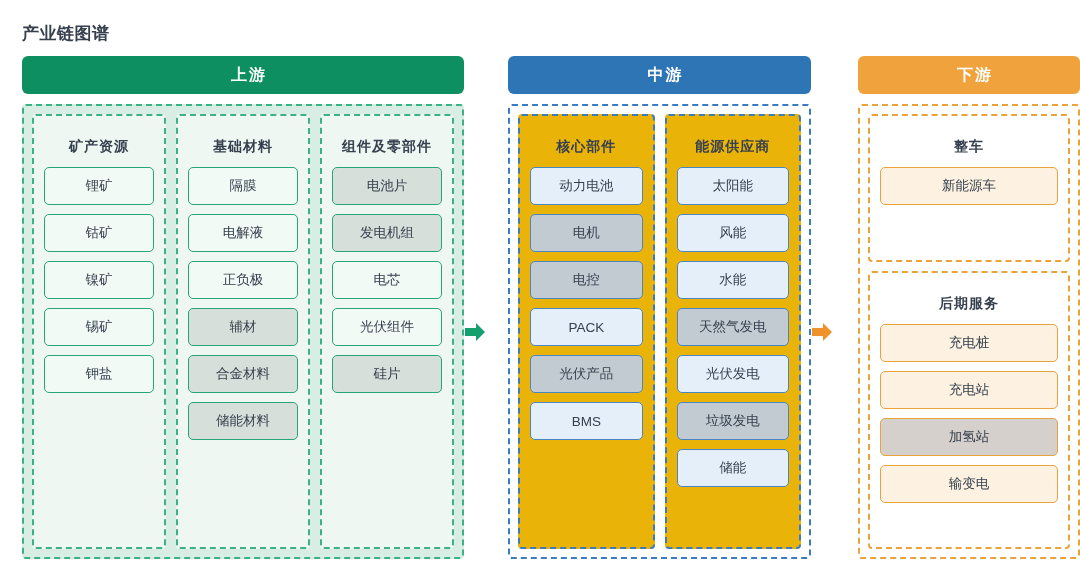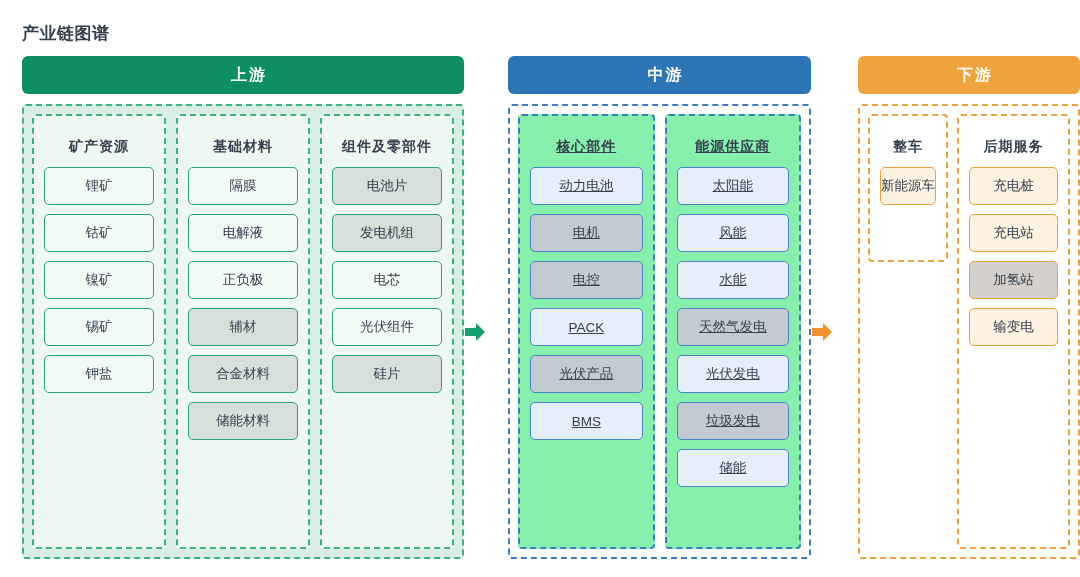--- a/index.html
+++ b/index.html
@@ -47,30 +47,30 @@
     padding:8px;
     box-sizing:border-box;
     height:455px;
   }
   .sec-up   .sec-body{border-color:#3cb184;background:#d8eee4;}
   .sec-mid  .sec-body{border-color:#3b7cc0;background:#ffffff;}
   .sec-down .sec-body{border-color:#e8a33d;background:#ffffff;}
 
   
   .groups-row{display:flex;gap:10px;height:100%;}
-  .groups-col{display:flex;flex-direction:row;gap:9px;height:100%;justify-content:center;}
+  .groups-col{display:flex;flex-direction:column;gap:9px;height:100%;justify-content:center;}
 
   .group{
     border-width:2px;border-style:dashed;border-radius:4px;
     padding:16px 10px 10px;
     box-sizing:border-box;
     display:flex;flex-direction:column;
   }
   .sec-up   .group{border-color:#3cb184;background:#eef7f2;flex:1;}
-  .sec-mid  .group{border-color:#3b7cc0;background:#86efac;flex:1;text-decoration:underline;}
+  .sec-mid  .group{border-color:#3b7cc0;background:#eab308;flex:1;}
   .sec-down .group{border-color:#e8a33d;background:#ffffff;}
 
   .group-title{
     text-align:center;font-size:14px;font-weight:bold;color:#36404e;
     margin:6px 0 11px;letter-spacing:1px;
   }
 
   .items{display:flex;flex-direction:column;gap:9px;}
 
   .item{

